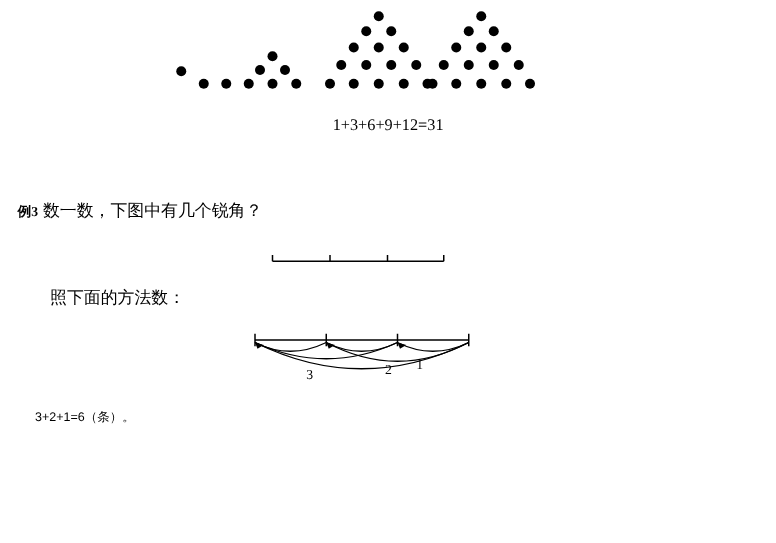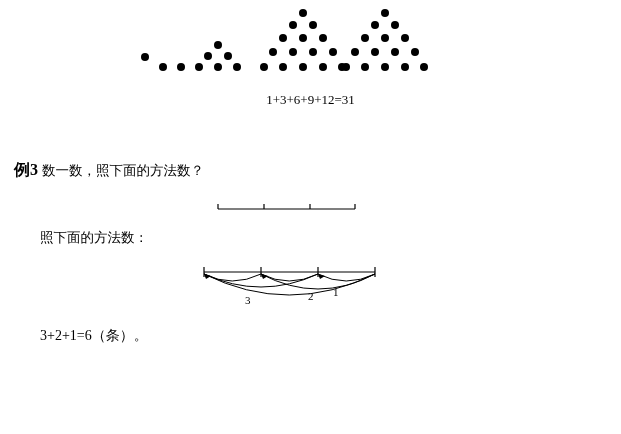--- a/index.html
+++ b/index.html
@@ -48,41 +48,41 @@
   .example {
     position: absolute;
     left: 14px;
     font-size: 14px;
     font-family: "Liberation Sans", sans-serif;
     white-space: nowrap;
   }
   .example .ex-label {
     font-weight: bold;
     font-family: "Liberation Serif", serif;
-    font-size: 16px;
+    font-size: 11px;
   }
   .example .ex-text {
     font-family: "Liberation Sans", sans-serif;
     font-size: 13.5px;
   }
   #example3 { top: 160px; }
   #example4 { top: 368px; }
   .method-line {
     position: absolute;
     left: 40px;
     top: 229px;
     font-size: 13.5px;
     font-family: "Liberation Sans", sans-serif;
   }
   .answer-line {
     position: absolute;
-    left: 40px;
+    left: 28px;
     top: 327px;
-    font-size: 14px;
-    font-family: Liberation Serif, serif;
+    font-size: 10px;
+    font-family: Liberation Sans, sans-serif;
   }
   .segment-figure {
     position: absolute;
     left: 200px;
     top: 195px;
     width: 180px;
     height: 22px;
   }
   .arcs-figure {
     position: absolute;
@@ -149,21 +149,21 @@
         <circle cx="405" cy="67" r="4"></circle>
         <circle cx="424" cy="67" r="4"></circle>
       </g>
     </svg>
   </div>
 
   <div class="eq-line">1+3+6+9+12=31</div>
 
   <div class="example" id="example3">
     <span class="ex-label">例3</span>
-    <span class="ex-text">数一数，照下面的方法数？</span>
+    <span class="ex-text">数一数，下图中有几个锐角？</span>
   </div>
 
   <div class="segment-figure">
     <svg width="180" height="22" viewBox="0 0 180 22">
       <line x1="18" y1="14" x2="155" y2="14" stroke="#000000" stroke-width="1.2"></line>
       <line x1="18" y1="9" x2="18" y2="14" stroke="#000000" stroke-width="1.2"></line>
       <line x1="64" y1="9" x2="64" y2="14" stroke="#000000" stroke-width="1.2"></line>
       <line x1="110" y1="9" x2="110" y2="14" stroke="#000000" stroke-width="1.2"></line>
       <line x1="155" y1="9" x2="155" y2="14" stroke="#000000" stroke-width="1.2"></line>
     </svg>

